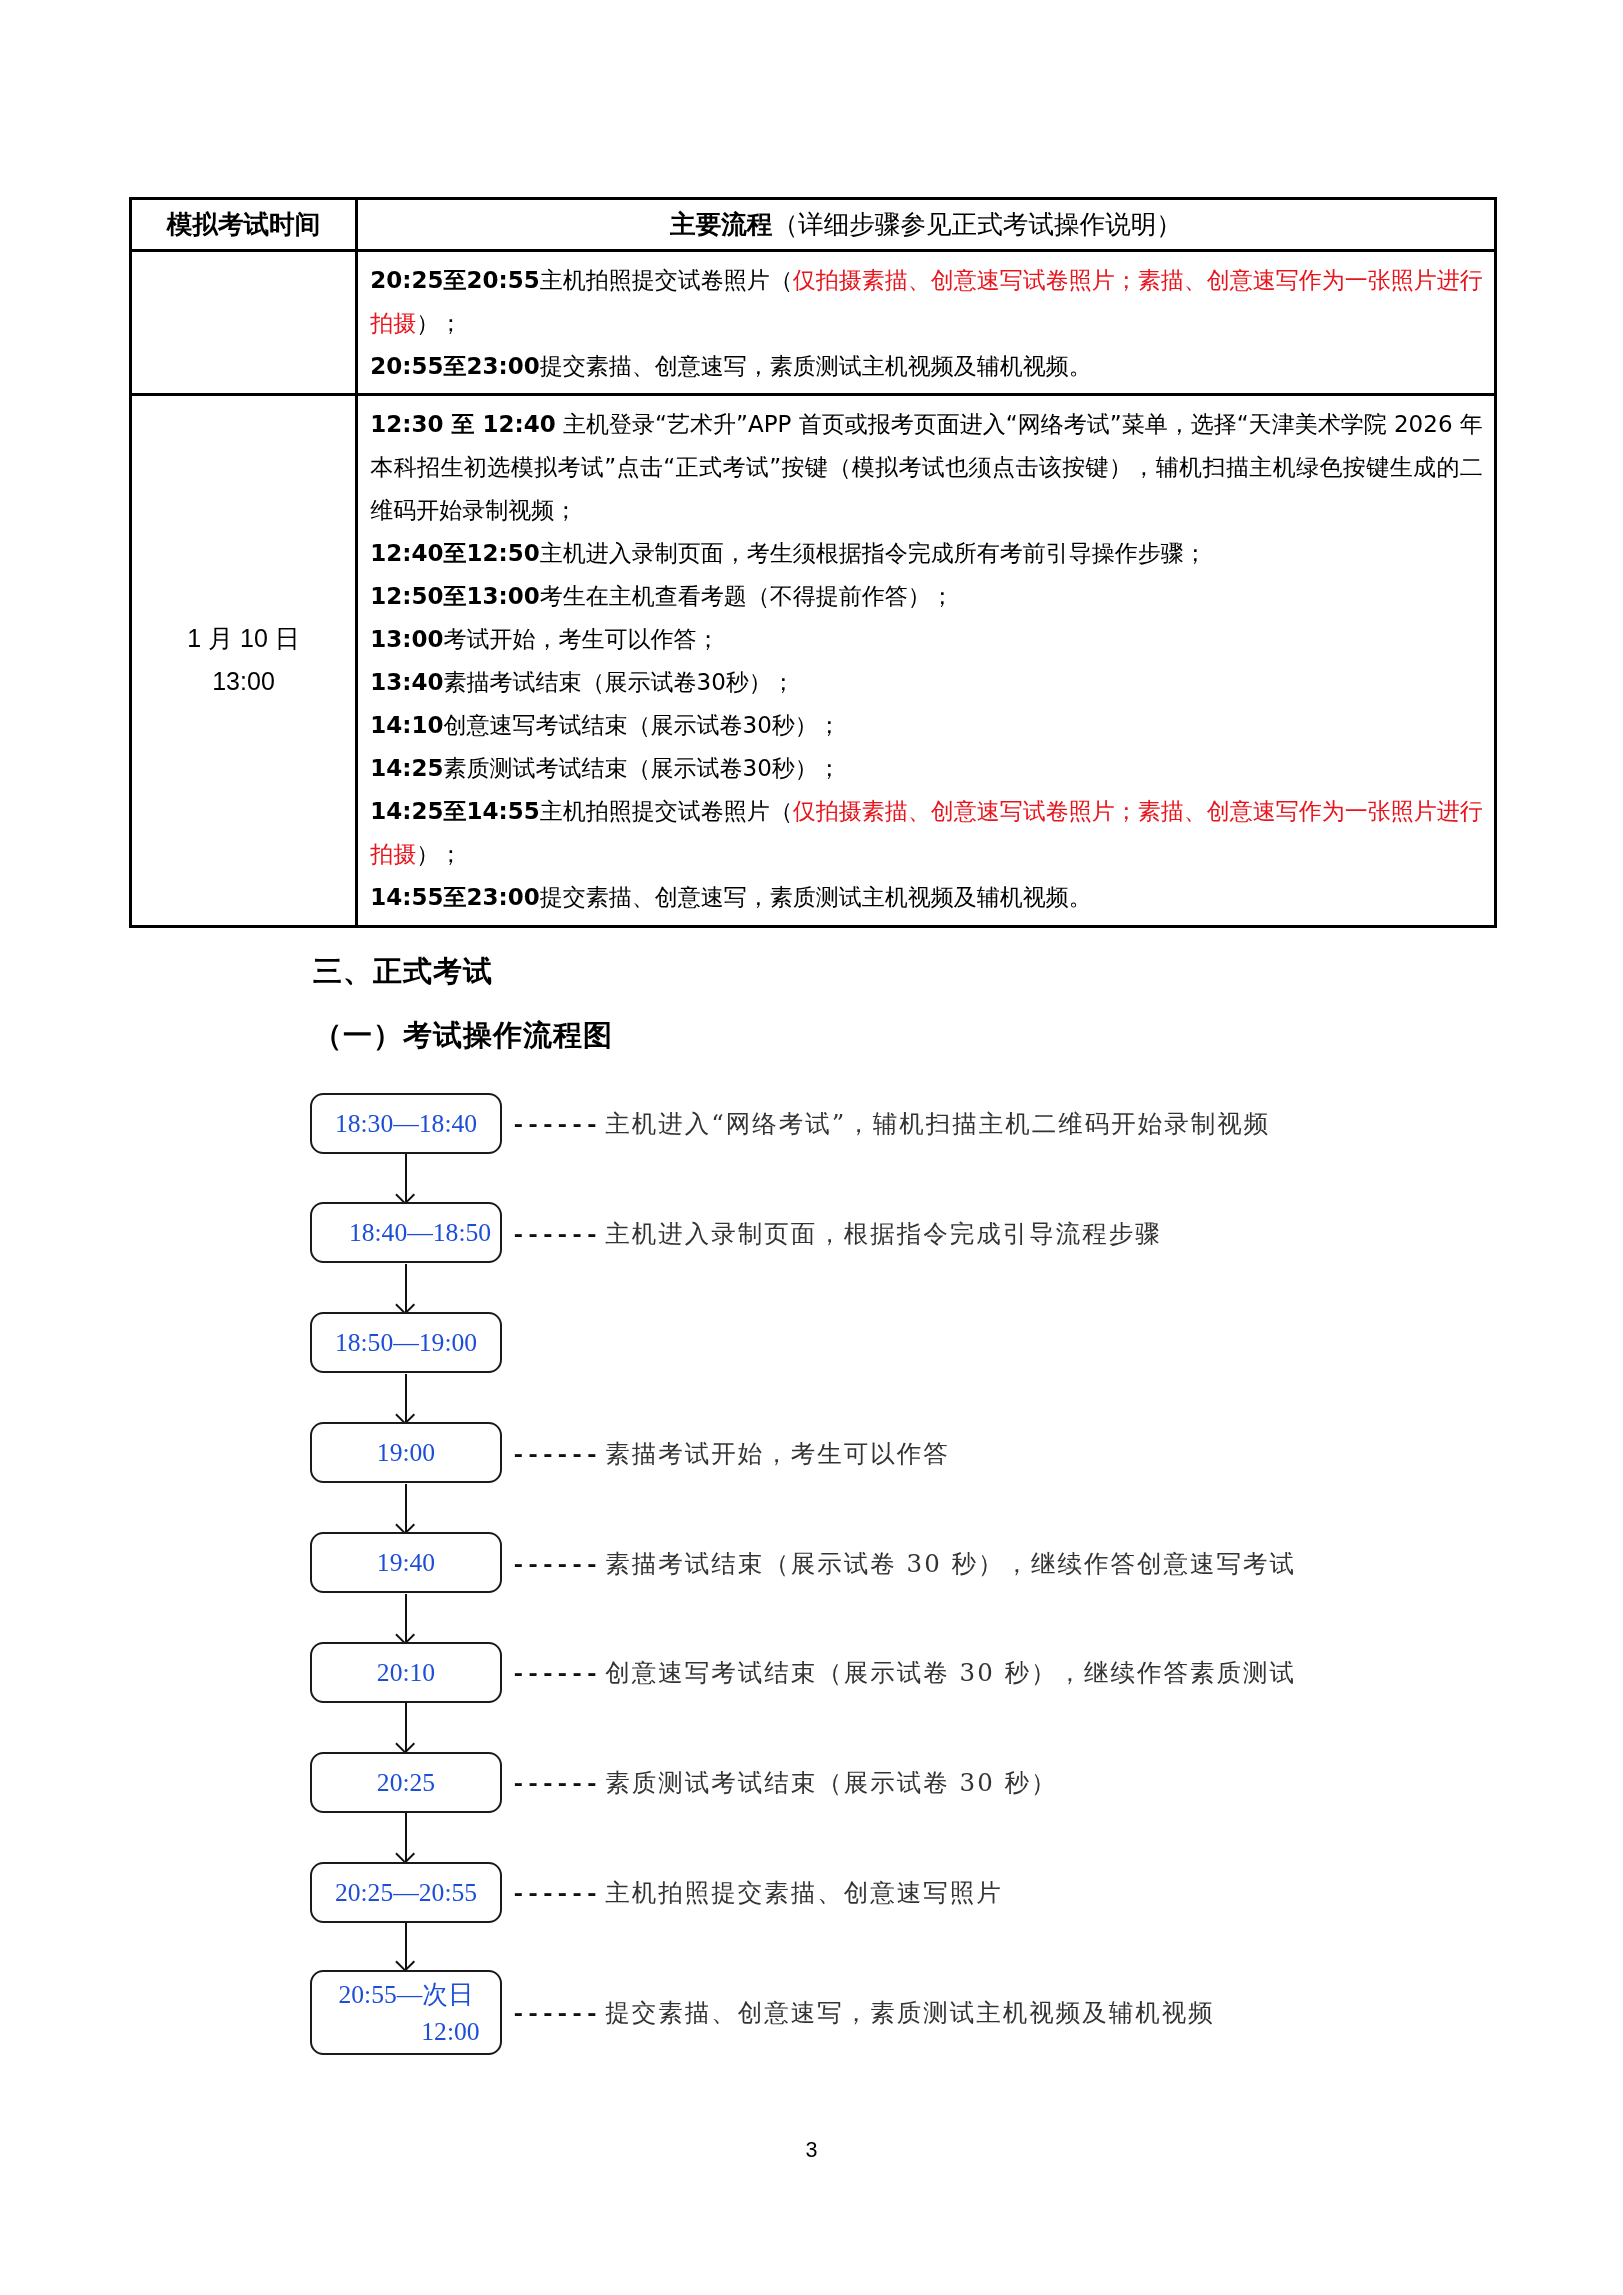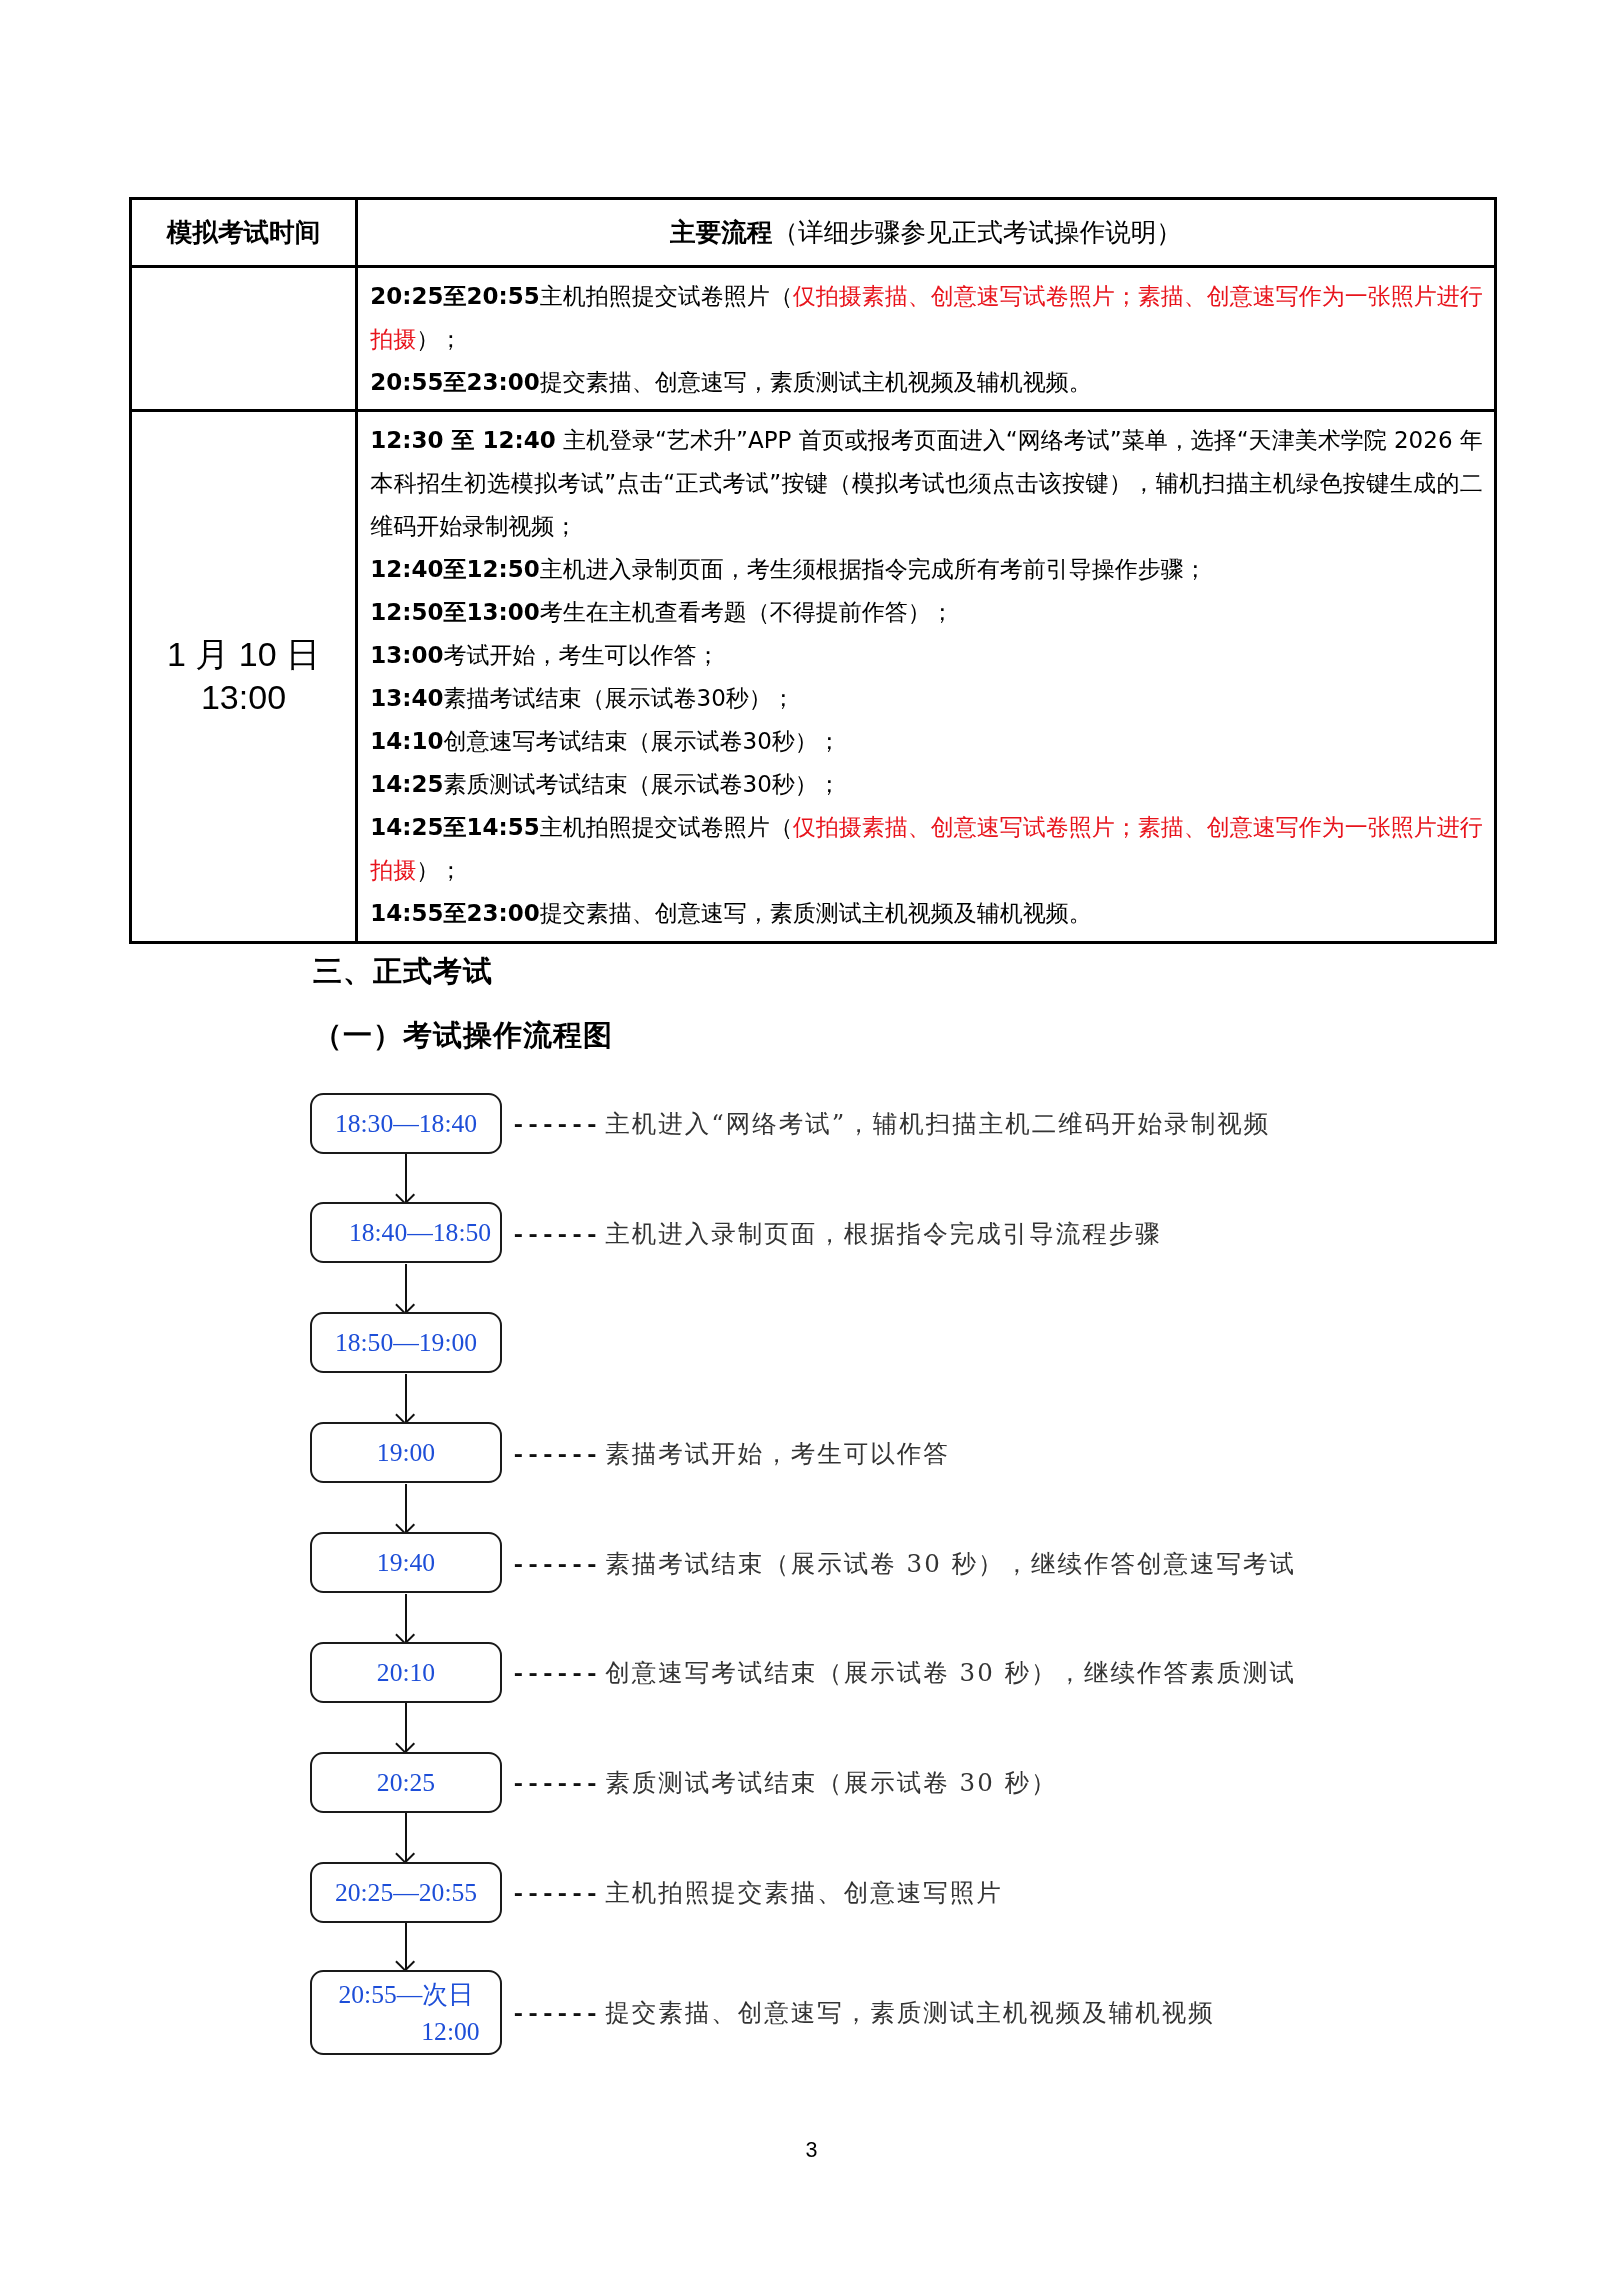--- a/index.html
+++ b/index.html
@@ -3,25 +3,25 @@
   <meta charset="utf-8">
   <style>
     html, body { margin: 0; padding: 0; background: #ffffff; }
     body { width: 1623px; height: 2295px; position: relative; overflow: hidden;
            font-family: "DejaVu Sans", "Liberation Sans", sans-serif; color: #000; }
     .page { position: absolute; left: 0; top: 0; width: 1623px; height: 2295px; }
 
     
     .sched-table { position: absolute; left: 129px; top: 197px; width: 1368px;
                    border-collapse: collapse; table-layout: fixed; }
-    .sched-table td, .sched-table th { border: 3.6px solid #000; padding: 12px; vertical-align: middle; }
+    .sched-table td, .sched-table th { border: 3.6px solid #000; padding: 4px; vertical-align: middle; }
     .sched-table col.c1 { width: 226px; }
     .sched-table th { height: 41px; font-size: 25.6px; font-weight: bold; text-align: center; line-height: 41px; }
     .sched-table th .note { font-weight: normal; }
-    .cell-time { text-align: center; font-size: 34px; line-height: 43px; font-family: "Liberation Sans", sans-serif; }
+    .cell-time { text-align: center; font-size: 25px; line-height: 43px; font-family: "Liberation Sans", sans-serif; }
     .cell-flow { padding: 7.2px 11.2px 5.1px 12.3px !important; font-size: 23px; line-height: 43px;
                  font-family: "DejaVu Sans", sans-serif; }
     .line { display: block; text-align: justify; }
     .line b { font-family: "DejaVu Sans", sans-serif; font-weight: bold; }
     .red { color: #e8131b; }
 
     
     .h-section { position: absolute; left: 313px; top: 952px; font-size: 29px; font-weight: bold;
                  font-family: "DejaVu Serif", serif; letter-spacing: 1px; }
     .h-sub { position: absolute; left: 313px; top: 1016px; font-size: 29px; font-weight: bold;

